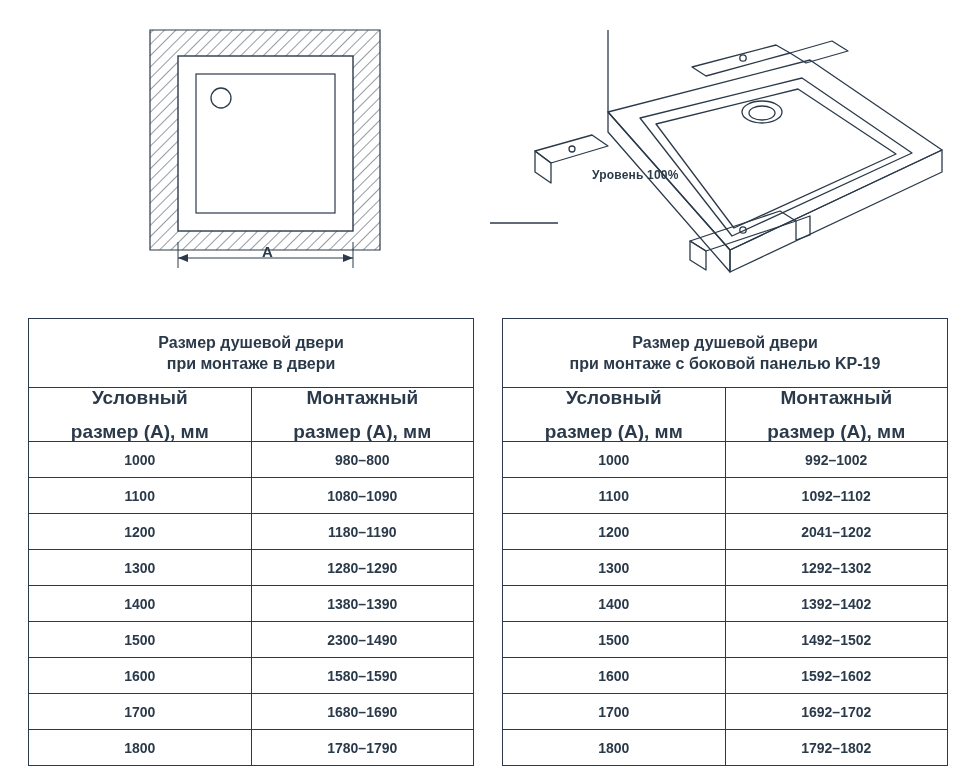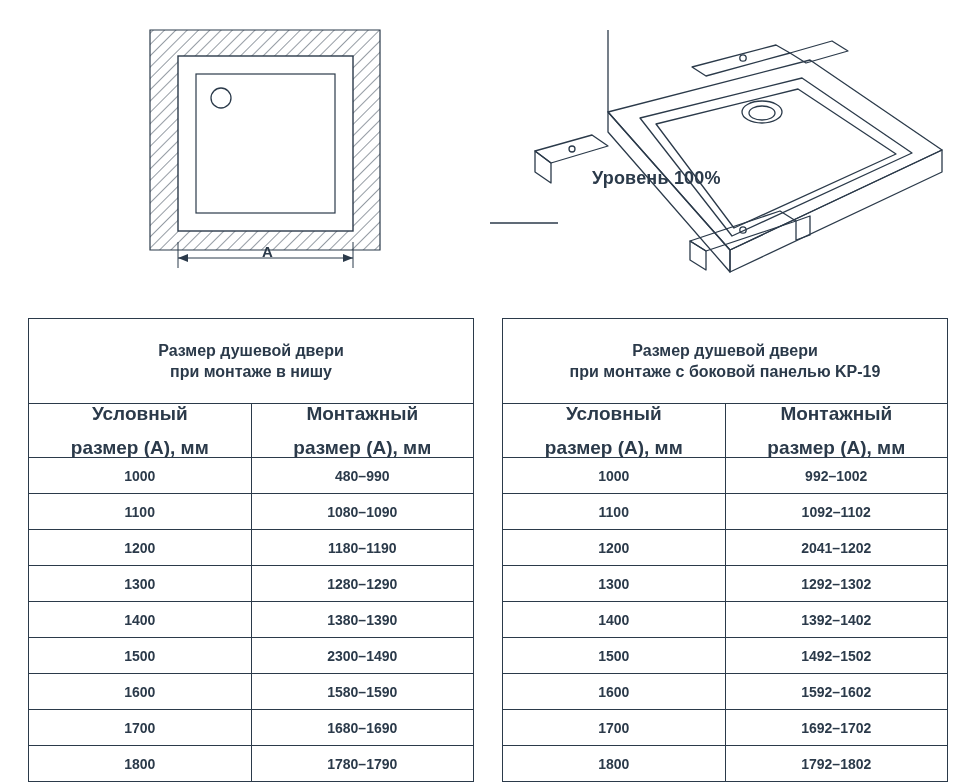--- a/index.html
+++ b/index.html
@@ -40,21 +40,21 @@
     position: absolute;
     left: 480px;
     top: 20px;
     width: 470px;
     height: 270px;
   }
   .level-label {
     position: absolute;
     left: 592px;
     top: 168px;
-    font-size: 18px;
+    font-size: 12px;
     font-weight: bold;
     color: #2b3a4a;
     letter-spacing: 0.2px;
   }
   .dim-label {
     position: absolute;
     left: 262px;
     top: 243px;
     font-size: 15px;
     font-weight: bold;
@@ -88,21 +88,21 @@
     border: 1px solid #2b3a4a;
     text-align: center;
     color: #2b3a4a;
     padding: 0;
   }
   .tbl-title {
     height: 60px;
     font-size: 16px;
     font-weight: bold;
     line-height: 21px;
-    padding: 12px 6px !important;
+    padding: 4px 6px !important;
   }
   .tbl-title .l1 { display: block; }
   .tbl-title .l2 { display: block; }
   .tbl-subhead {
     height: 48px;
     font-size: 19px;
     font-weight: bold;
     line-height: 19px;
   }
   .tbl-subhead .l1 { display: block; }
@@ -193,38 +193,38 @@
 
     <table class="size-table left">
       <colgroup>
           <col class="col-a">
           <col class="col-b">
         </colgroup>
       <thead>
         <tr>
           <th class="tbl-title" colspan="2">
             <span class="l1">Размер душевой двери</span>
-            <span class="l2">при монтаже в нишу</span>
+            <span class="l2">при монтаже в двери</span>
           </th>
         </tr>
         <tr>
           <th class="tbl-subhead">
             <span class="l1">Условный</span>
             <span class="l2">размер (А), мм</span>
           </th>
           <th class="tbl-subhead">
             <span class="l1">Монтажный</span>
             <span class="l2">размер (А), мм</span>
           </th>
         </tr>
       </thead>
       <tbody>
         <tr>
           <td class="tbl-cell">1000</td>
-          <td class="tbl-cell">480–990</td>
+          <td class="tbl-cell">980–800</td>
         </tr>
         <tr>
           <td class="tbl-cell">1100</td>
           <td class="tbl-cell">1080–1090</td>
         </tr>
         <tr>
           <td class="tbl-cell">1200</td>
           <td class="tbl-cell">1180–1190</td>
         </tr>
         <tr>

